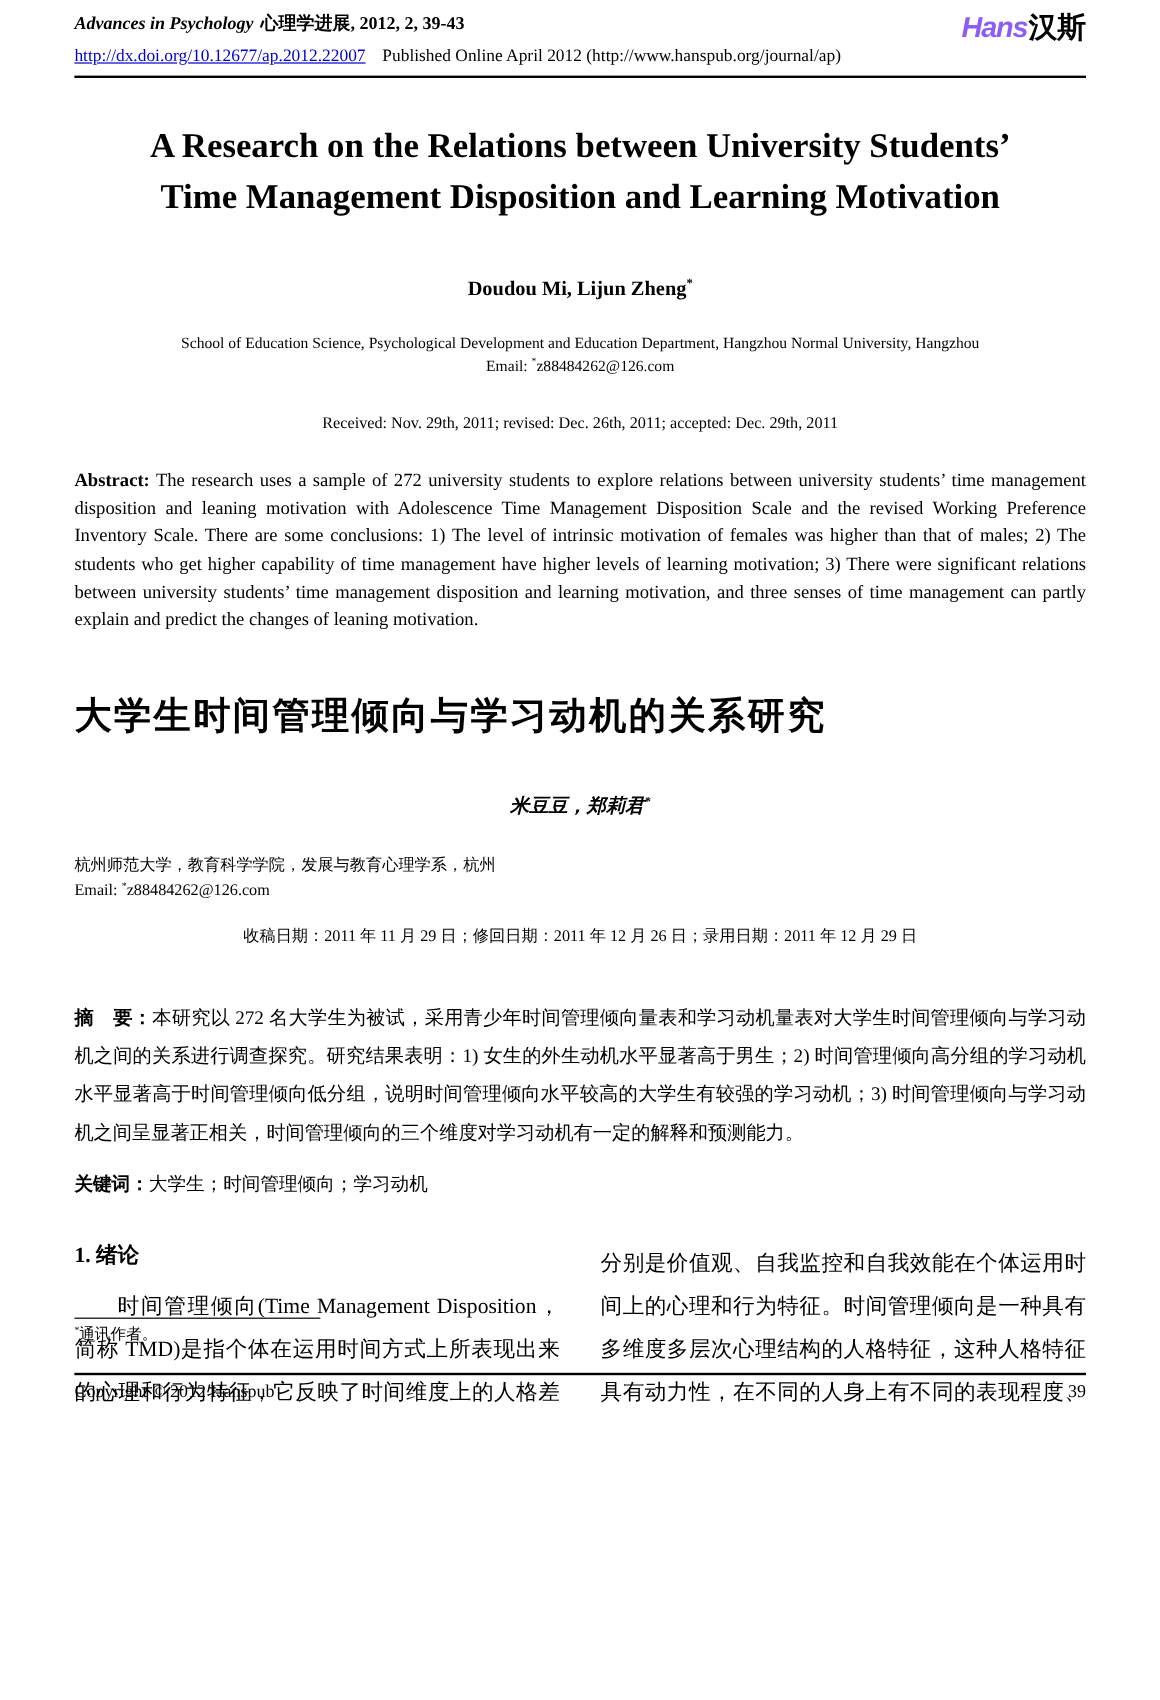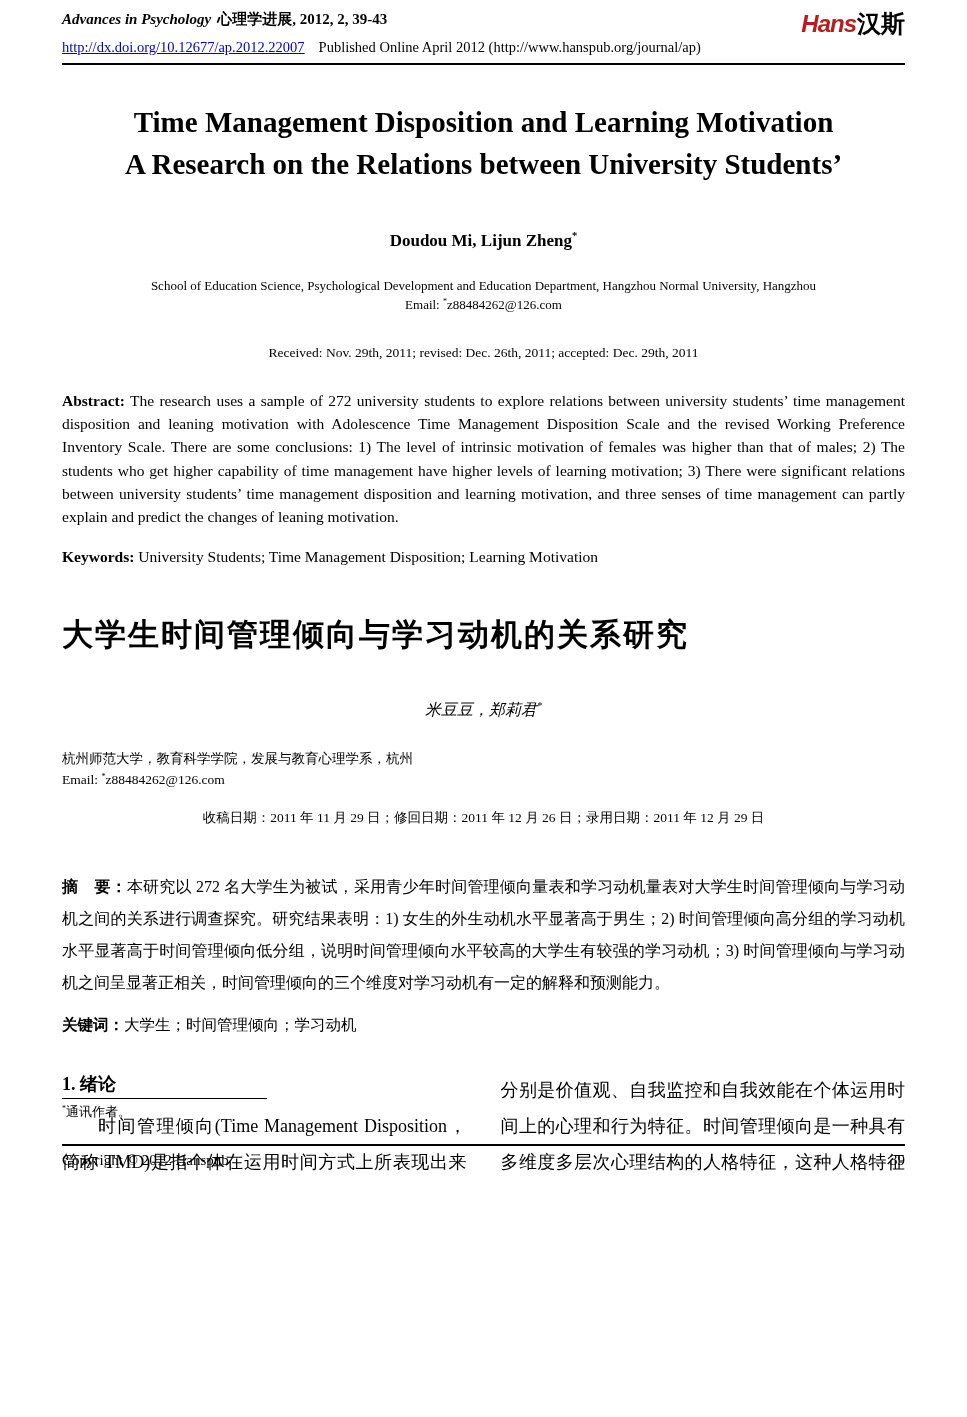--- a/index.html
+++ b/index.html
@@ -10,40 +10,40 @@
     color: #000;
   }
   .page { position: relative; width: 967px; height: 1175px; padding: 10px 62px 0 62px; overflow: hidden; }
 
   
   .header-top { display: flex; justify-content: space-between; align-items: flex-start; }
   .journal-line { font-size: 15px; font-weight: bold; }
   .journal-name { font-style: italic; }
   .journal-issue { margin-left: 6px; }
   .logo { font-family: "Liberation Sans", "DejaVu Sans", sans-serif; font-size: 24px; font-weight: bold; line-height: 1; margin-top: 2px; }
-  .logo-en { color: #b91c1c; font-style: italic; letter-spacing: -1px; }
+  .logo-en { color: #8b5cf6; font-style: italic; letter-spacing: -1px; }
   .logo-cn { color: #000; margin-left: 1px; }
   .header-line2 { font-size: 14.5px; margin-top: 3px; }
   .doi-link { color: #0000cc; text-decoration: underline; cursor: pointer; }
   .published { margin-left: 14px; }
   .header-rule { border: none; border-top: 2px solid #000; margin-top: 7px; }
 
   
   .title-en { margin-top: 36px; text-align: center; font-size: 29px; font-weight: bold; line-height: 1.45; }
   .authors-en { margin-top: 46px; text-align: center; font-size: 17px; font-weight: bold; }
   sup.star { font-size: 0.62em; vertical-align: super; line-height: 0; }
   .affiliation { margin-top: 26px; text-align: center; font-size: 13px; line-height: 1.45; }
   .dates-line { margin-top: 30px; text-align: center; font-size: 13.5px; }
   .abstract-en { margin-top: 28px; font-size: 15.5px; text-align: justify; line-height: 1.5; }
   .label-bold { font-weight: bold; }
   .keywords-en { margin-top: 20px; font-size: 15.5px; }
 
   
   .title-cn { margin-top: 48px; font-size: 31px; font-weight: bold; letter-spacing: 2px; }
-  .authors-cn { margin-top: 44px; text-align: center; font-size: 16px; font-style: italic; font-weight: normal; }
+  .authors-cn { margin-top: 44px; text-align: center; font-size: 16px; font-style: italic; font-weight: bold; }
   .affiliation-cn { margin-top: 28px; text-align: left; font-size: 13.5px; line-height: 1.55; }
   .dates-cn { margin-top: 18px; text-align: center; font-size: 13.5px; }
   .abstract-cn { margin-top: 44px; font-size: 16px; text-align: justify; line-height: 2.0; }
   .keywords-cn { margin-top: 16px; font-size: 15.5px; }
 
   
   .columns { margin-top: 36px; display: flex; gap: 34px; }
   .col { flex: 1 1 0; min-width: 0; }
   .section-heading { font-size: 18px; font-weight: bold; margin-bottom: 12px; font-family: "Liberation Serif", serif; }
   .body-para { font-size: 18px; text-align: justify; line-height: 2.0; }
@@ -72,22 +72,22 @@
         <span class="logo-en">Hans</span><span class="logo-cn">汉斯</span>
       </div>
     </div>
     <div class="header-line2">
       <a class="doi-link">http://dx.doi.org/10.12677/ap.2012.22007</a><span class="published">Published Online April 2012 (http://www.hanspub.org/journal/ap)</span>
     </div>
     <hr class="header-rule">
   </header>
 
   <h1 class="title-en">
+    <div>A Research on the Relations between University Students’</div>
     <div>Time Management Disposition and Learning Motivation</div>
-    <div>A Research on the Relations between University Students’</div>
   </h1>
 
   <div class="authors-en">
     <span>Doudou Mi, Lijun Zheng</span><sup class="star">*</sup>
   </div>
 
   <div class="affiliation">
     <div>School of Education Science, Psychological Development and Education Department, Hangzhou Normal University, Hangzhou</div>
     <div>
       <span>Email:</span>
@@ -95,24 +95,20 @@
     </div>
   </div>
 
   <div class="dates-line">Received: Nov. 29th, 2011; revised: Dec. 26th, 2011; accepted: Dec. 29th, 2011</div>
 
   <p class="abstract-en">
     <span class="label-bold">Abstract:</span>
     <span>The research uses a sample of 272 university students to explore relations between university students’ time management disposition and leaning motivation with Adolescence Time Management Disposition Scale and the revised Working Preference Inventory Scale. There are some conclusions: 1) The level of intrinsic motivation of females was higher than that of males; 2) The students who get higher capability of time management have higher levels of learning motivation; 3) There were significant relations between university students’ time management disposition and learning motivation, and three senses of time management can partly explain and predict the changes of leaning motivation.</span>
   </p>
 
-  <p class="keywords-en">
-    <span class="label-bold">Keywords:</span>
-    <span>University Students; Time Management Disposition; Learning Motivation</span>
-  </p>
 
   <h1 class="title-cn">大学生时间管理倾向与学习动机的关系研究</h1>
 
   <div class="authors-cn">
     <span>米豆豆，郑莉君</span><sup class="star">*</sup>
   </div>
 
   <div class="affiliation-cn">
     <div>杭州师范大学，教育科学学院，发展与教育心理学系，杭州</div>
     <div>

